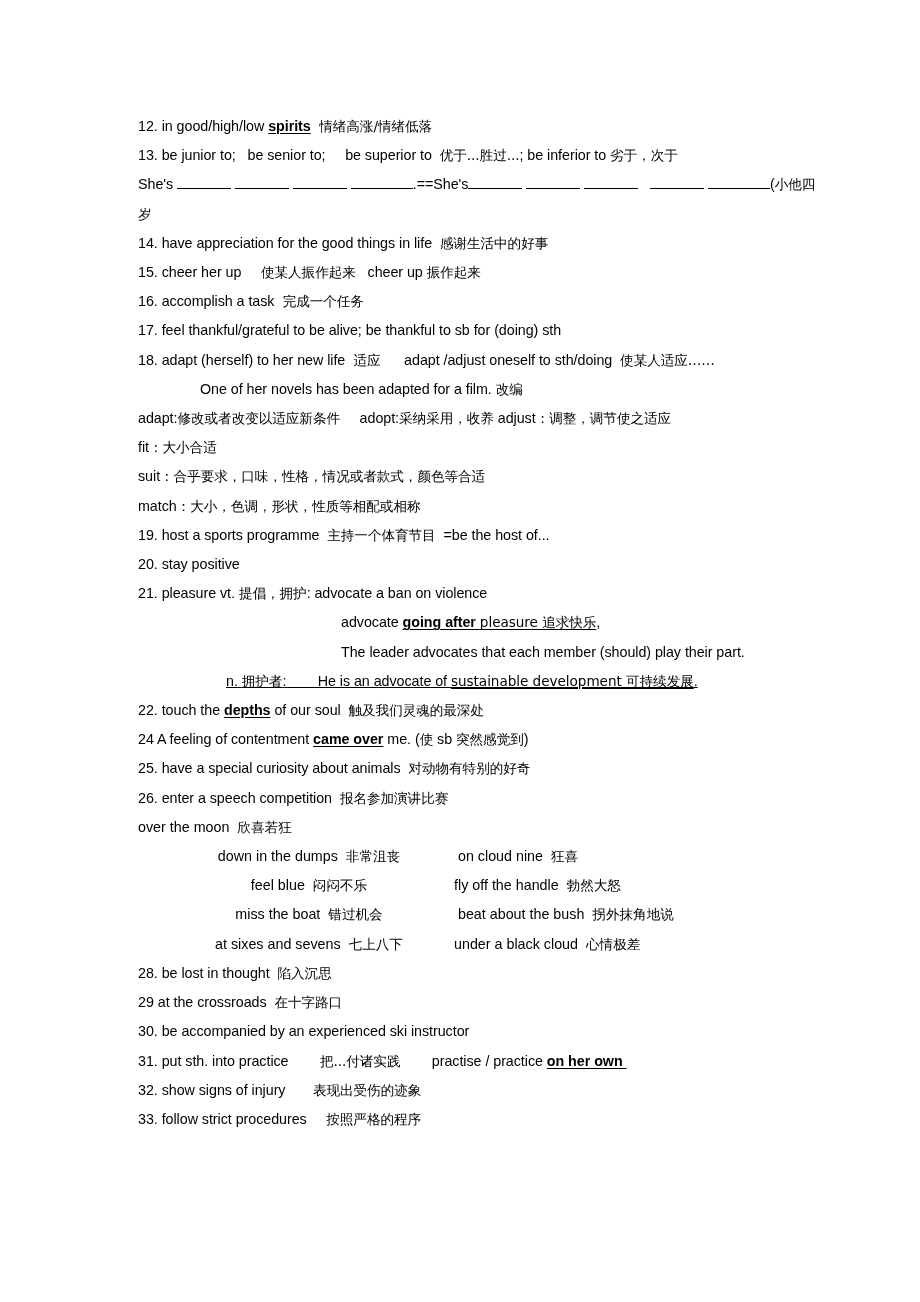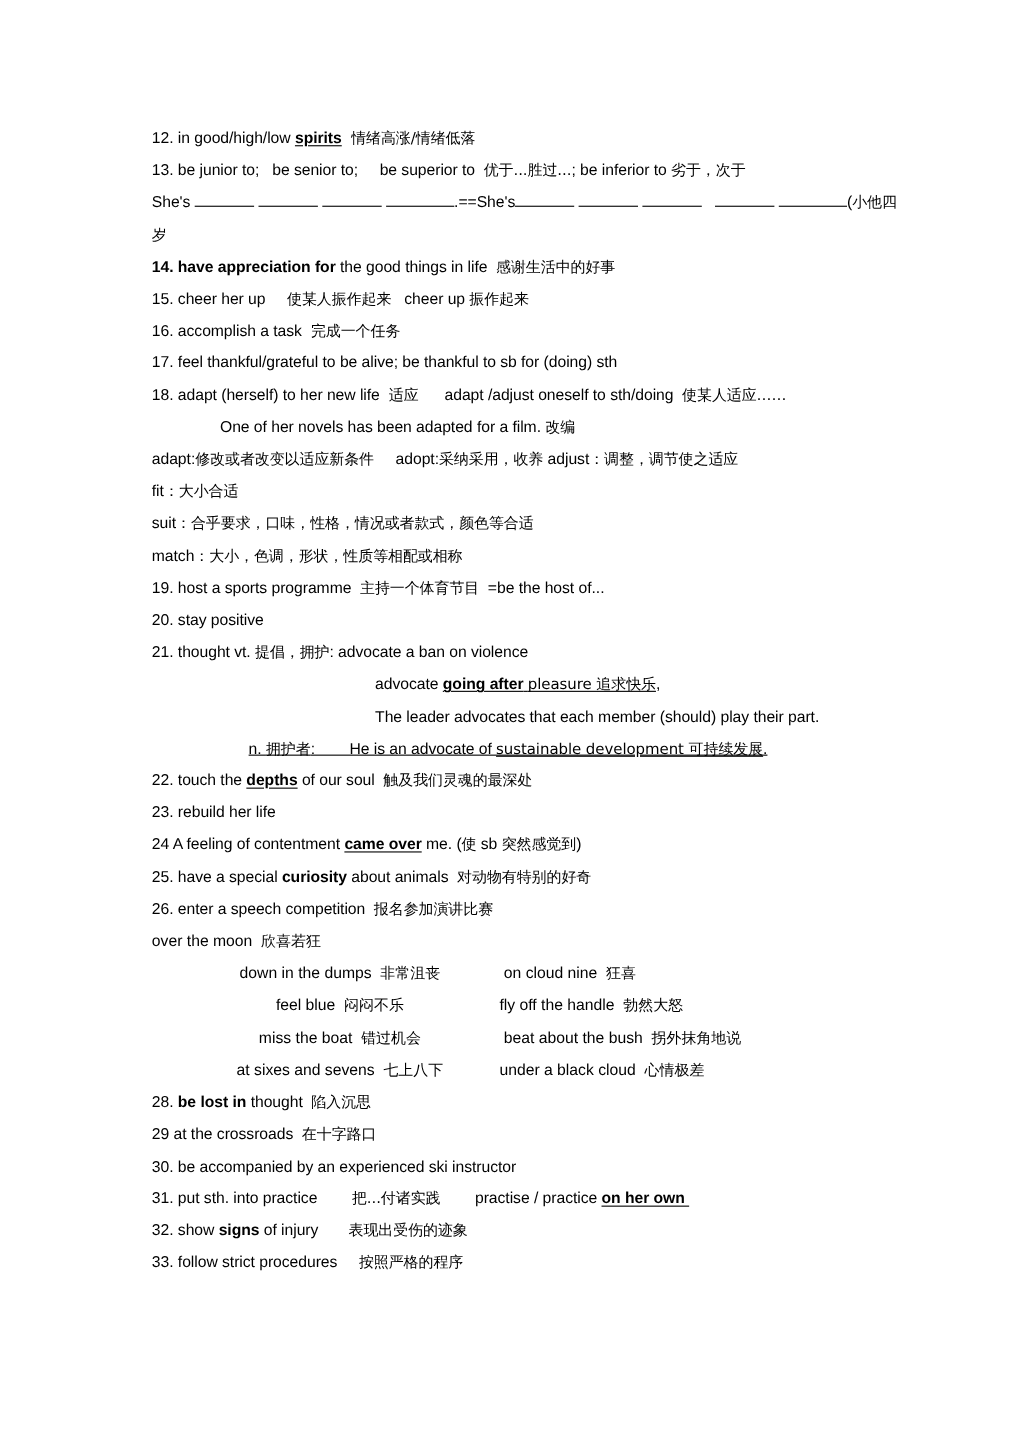--- a/index.html
+++ b/index.html
@@ -25,21 +25,21 @@
     left: 138px;
     top: 112px;
     width: 648px;
   }
   .line {
     font-size: 14.3px;
     line-height: 29.2px;
     white-space: pre;
     letter-spacing: -0.05px;
   }
-  .b { font-weight: bold; margin-top: 37px; }
+  .b { font-weight: normal; margin-top: 37px; }
   .u { text-decoration: underline; text-underline-offset: 2px; }
   .bu { font-weight: bold; text-decoration: underline; text-underline-offset: 2px; }
   .cn { font-family: "DejaVu Sans", "Liberation Sans", sans-serif; font-size: 13.6px; }
   .blank {
     display: inline-block;
     border-bottom: 1.3px solid #000;
     vertical-align: baseline;
     height: 13px;
   }
   .row2 {
@@ -86,31 +86,30 @@
     <div class="line"><span>fit</span><span class="cn">：大小合适</span></div>
 
     <div class="line"><span>suit</span><span class="cn">：合乎要求，口味，性格，情况或者款式，颜色等合适</span></div>
 
     <div class="line"><span>match</span><span class="cn">：大小，色调，形状，性质等相配或相称</span></div>
 
     <div class="line"><span>19.</span><span> host a sports programme  </span><span class="cn">主持一个体育节目</span><span>  =be the host of...</span></div>
 
     <div class="line"><span>20.</span><span> stay positive</span></div>
 
-    <div class="line"><span>21.</span><span> thought vt. </span><span class="cn">提倡，拥护</span><span>: advocate a ban on violence</span></div>
+    <div class="line"><span>21.</span><span> pleasure vt. </span><span class="cn">提倡，拥护</span><span>: advocate a ban on violence</span></div>
 
     <div class="line ind-adv"><span>advocate </span><span class="bu">going after</span><span class="u"> </span><span class="u cn">pleasure 追求快乐</span><span>,</span></div>
 
     <div class="line ind-adv"><span>The leader advocates that each member (should) play their part.</span></div>
 
     <div class="line ind-nadv"><span>n. </span><span class="cn">拥护者</span><span>:        He is an advocate of </span><span class="u cn">sustainable development 可持续发展</span><span>.</span></div>
 
     <div class="line"><span>22.</span><span> touch the </span><span class="bu">depths</span><span> of our soul  </span><span class="cn">触及我们灵魂的最深处</span></div>
 
-    <div class="line"><span>23.</span><span> rebuild her life</span></div>
 
     <div class="line"><span>24</span><span> A feeling of contentment </span><span class="bu">came over</span><span> me. (</span><span class="cn">使</span><span> sb </span><span class="cn">突然感觉到</span><span>)</span></div>
 
     <div class="line"><span>25.</span><span> have a special </span><span class="b">curiosity</span><span> about animals  </span><span class="cn">对动物有特别的好奇</span></div>
 
     <div class="line"><span>26.</span><span> enter a speech competition  </span><span class="cn">报名参加演讲比赛</span></div>
 
     <div class="row2">
       <div class="c2"><span>over the moon  </span><span class="cn">欣喜若狂</span></div>
     </div>

